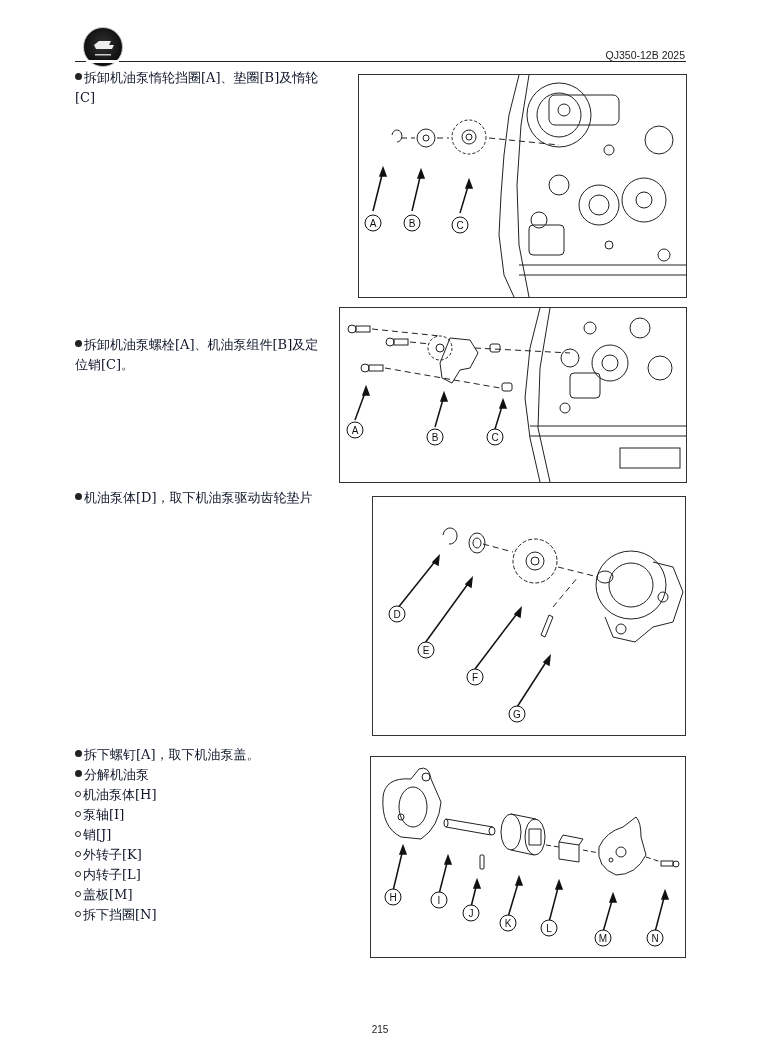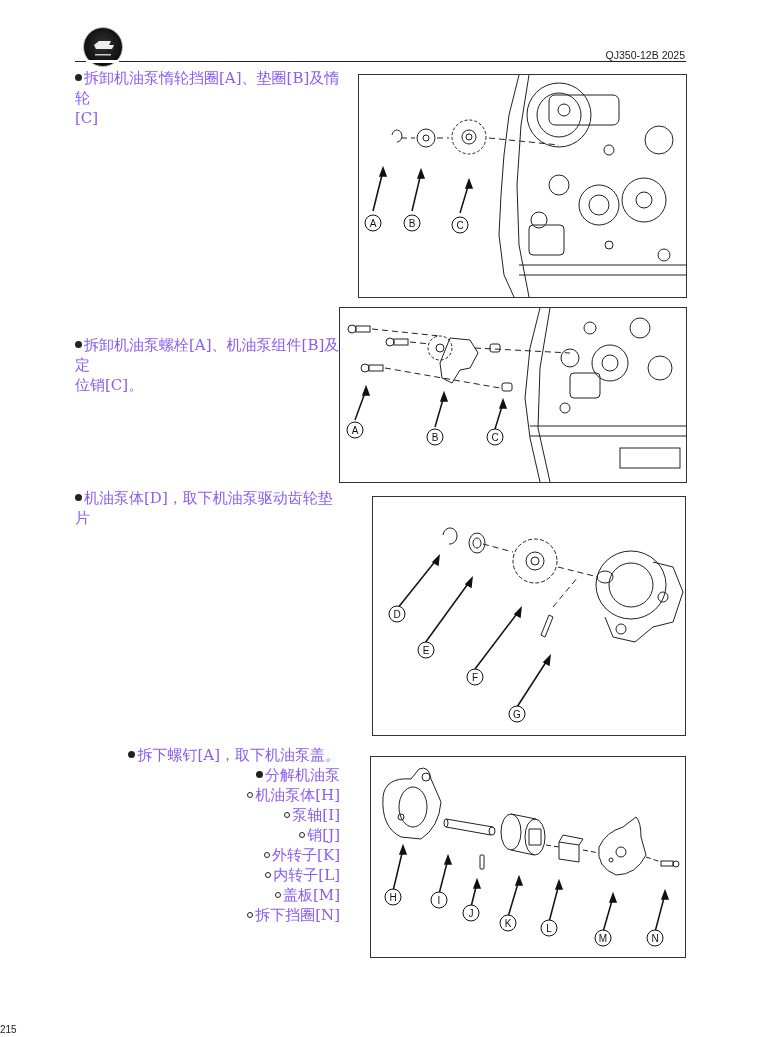--- a/index.html
+++ b/index.html
@@ -3,28 +3,28 @@
 <meta charset="utf-8">
 <style>
   html, body { margin: 0; padding: 0; background: #ffffff; }
   body { width: 760px; height: 1037px; position: relative; overflow: hidden;
          font-family: "DejaVu Serif", "Liberation Serif", serif; color: #1a1a1a; }
   .header-line { position: absolute; left: 75px; top: 61px; width: 611px; height: 1px; background: #222; }
   .logo { position: absolute; left: 83px; top: 27px; width: 40px; height: 40px; border-radius: 50%;
           background: radial-gradient(circle at 50% 45%, #333 0%, #111 65%, #000 100%);
           border: 1px solid #bbb; box-sizing: border-box; }
   .model { position: absolute; right: 75px; top: 49px; font-family: "Liberation Sans", sans-serif; font-size: 10.5px; color: #222; }
-  .step { position: absolute; left: 75px; font-size: 15px; line-height: 20px; width: 265px; color:#8b5cf6; }
+  .step { position: absolute; left: 75px; font-size: 13px; line-height: 20px; width: 265px; color:#0f172a; }
   .sub-list { list-style: none; margin: 0; padding: 0; }
   .sub-list li { height: 20px; line-height: 20px; }
   .bullet { display: inline-block; width: 7px; height: 7px; border-radius: 50%; background:#222; margin-right: 2px; vertical-align: 2px; }
   .hollow { display: inline-block; width: 6px; height: 6px; border-radius: 50%; border:1px solid #222; margin-right: 2px; vertical-align: 2px; box-sizing: border-box; }
   .figure { position: absolute; border: 1px solid #333; background: #fff; overflow: hidden; }
   .figure svg { display: block; }
-  .page-num { position: absolute; left: 0; width: 760px; top: 1024px; font-family: "Liberation Sans", sans-serif; font-size: 10px; color:#222; }
+  .page-num { position: absolute; left: 0; width: 760px; text-align: center; top: 1024px; font-family: "Liberation Sans", sans-serif; font-size: 10px; color:#222; }
   .callout-text { font-family: "Liberation Sans", sans-serif; font-size: 10px; fill: #111; }
 </style>
 </head>
 <body>
 
 <div class="logo">
   <svg width="38" height="38" viewBox="0 0 38 38">
     <path d="M10 17 L15 13 L27 13 L25 17 L30 17 L28 21 L12 21 Z" fill="#eee"></path>
     <rect x="11" y="26" width="16" height="1.5" fill="#ccc"></rect>
   </svg>
@@ -203,21 +203,21 @@
       <circle cx="102" cy="180" r="8" fill="#fff" stroke="#111"></circle>
       <text x="102" y="184" text-anchor="middle" class="callout-text">F</text>
     </g>
     <g>
       <circle cx="144" cy="217" r="8" fill="#fff" stroke="#111"></circle>
       <text x="144" y="221" text-anchor="middle" class="callout-text">G</text>
     </g>
   </svg>
 </div>
 
-<div class="step" style="top:745px;text-align:right;">
+<div class="step" style="top:745px;">
   <ul class="sub-list">
     <li><span class="bullet"></span><span>拆下螺钉[A]，取下机油泵盖。</span></li>
     <li><span class="bullet"></span><span>分解机油泵</span></li>
     <li><span class="hollow"></span><span>机油泵体[H]</span></li>
     <li><span class="hollow"></span><span>泵轴[I]</span></li>
     <li><span class="hollow"></span><span>销[J]</span></li>
     <li><span class="hollow"></span><span>外转子[K]</span></li>
     <li><span class="hollow"></span><span>内转子[L]</span></li>
     <li><span class="hollow"></span><span>盖板[M]</span></li>
     <li><span class="hollow"></span><span>拆下挡圈[N]</span></li>

